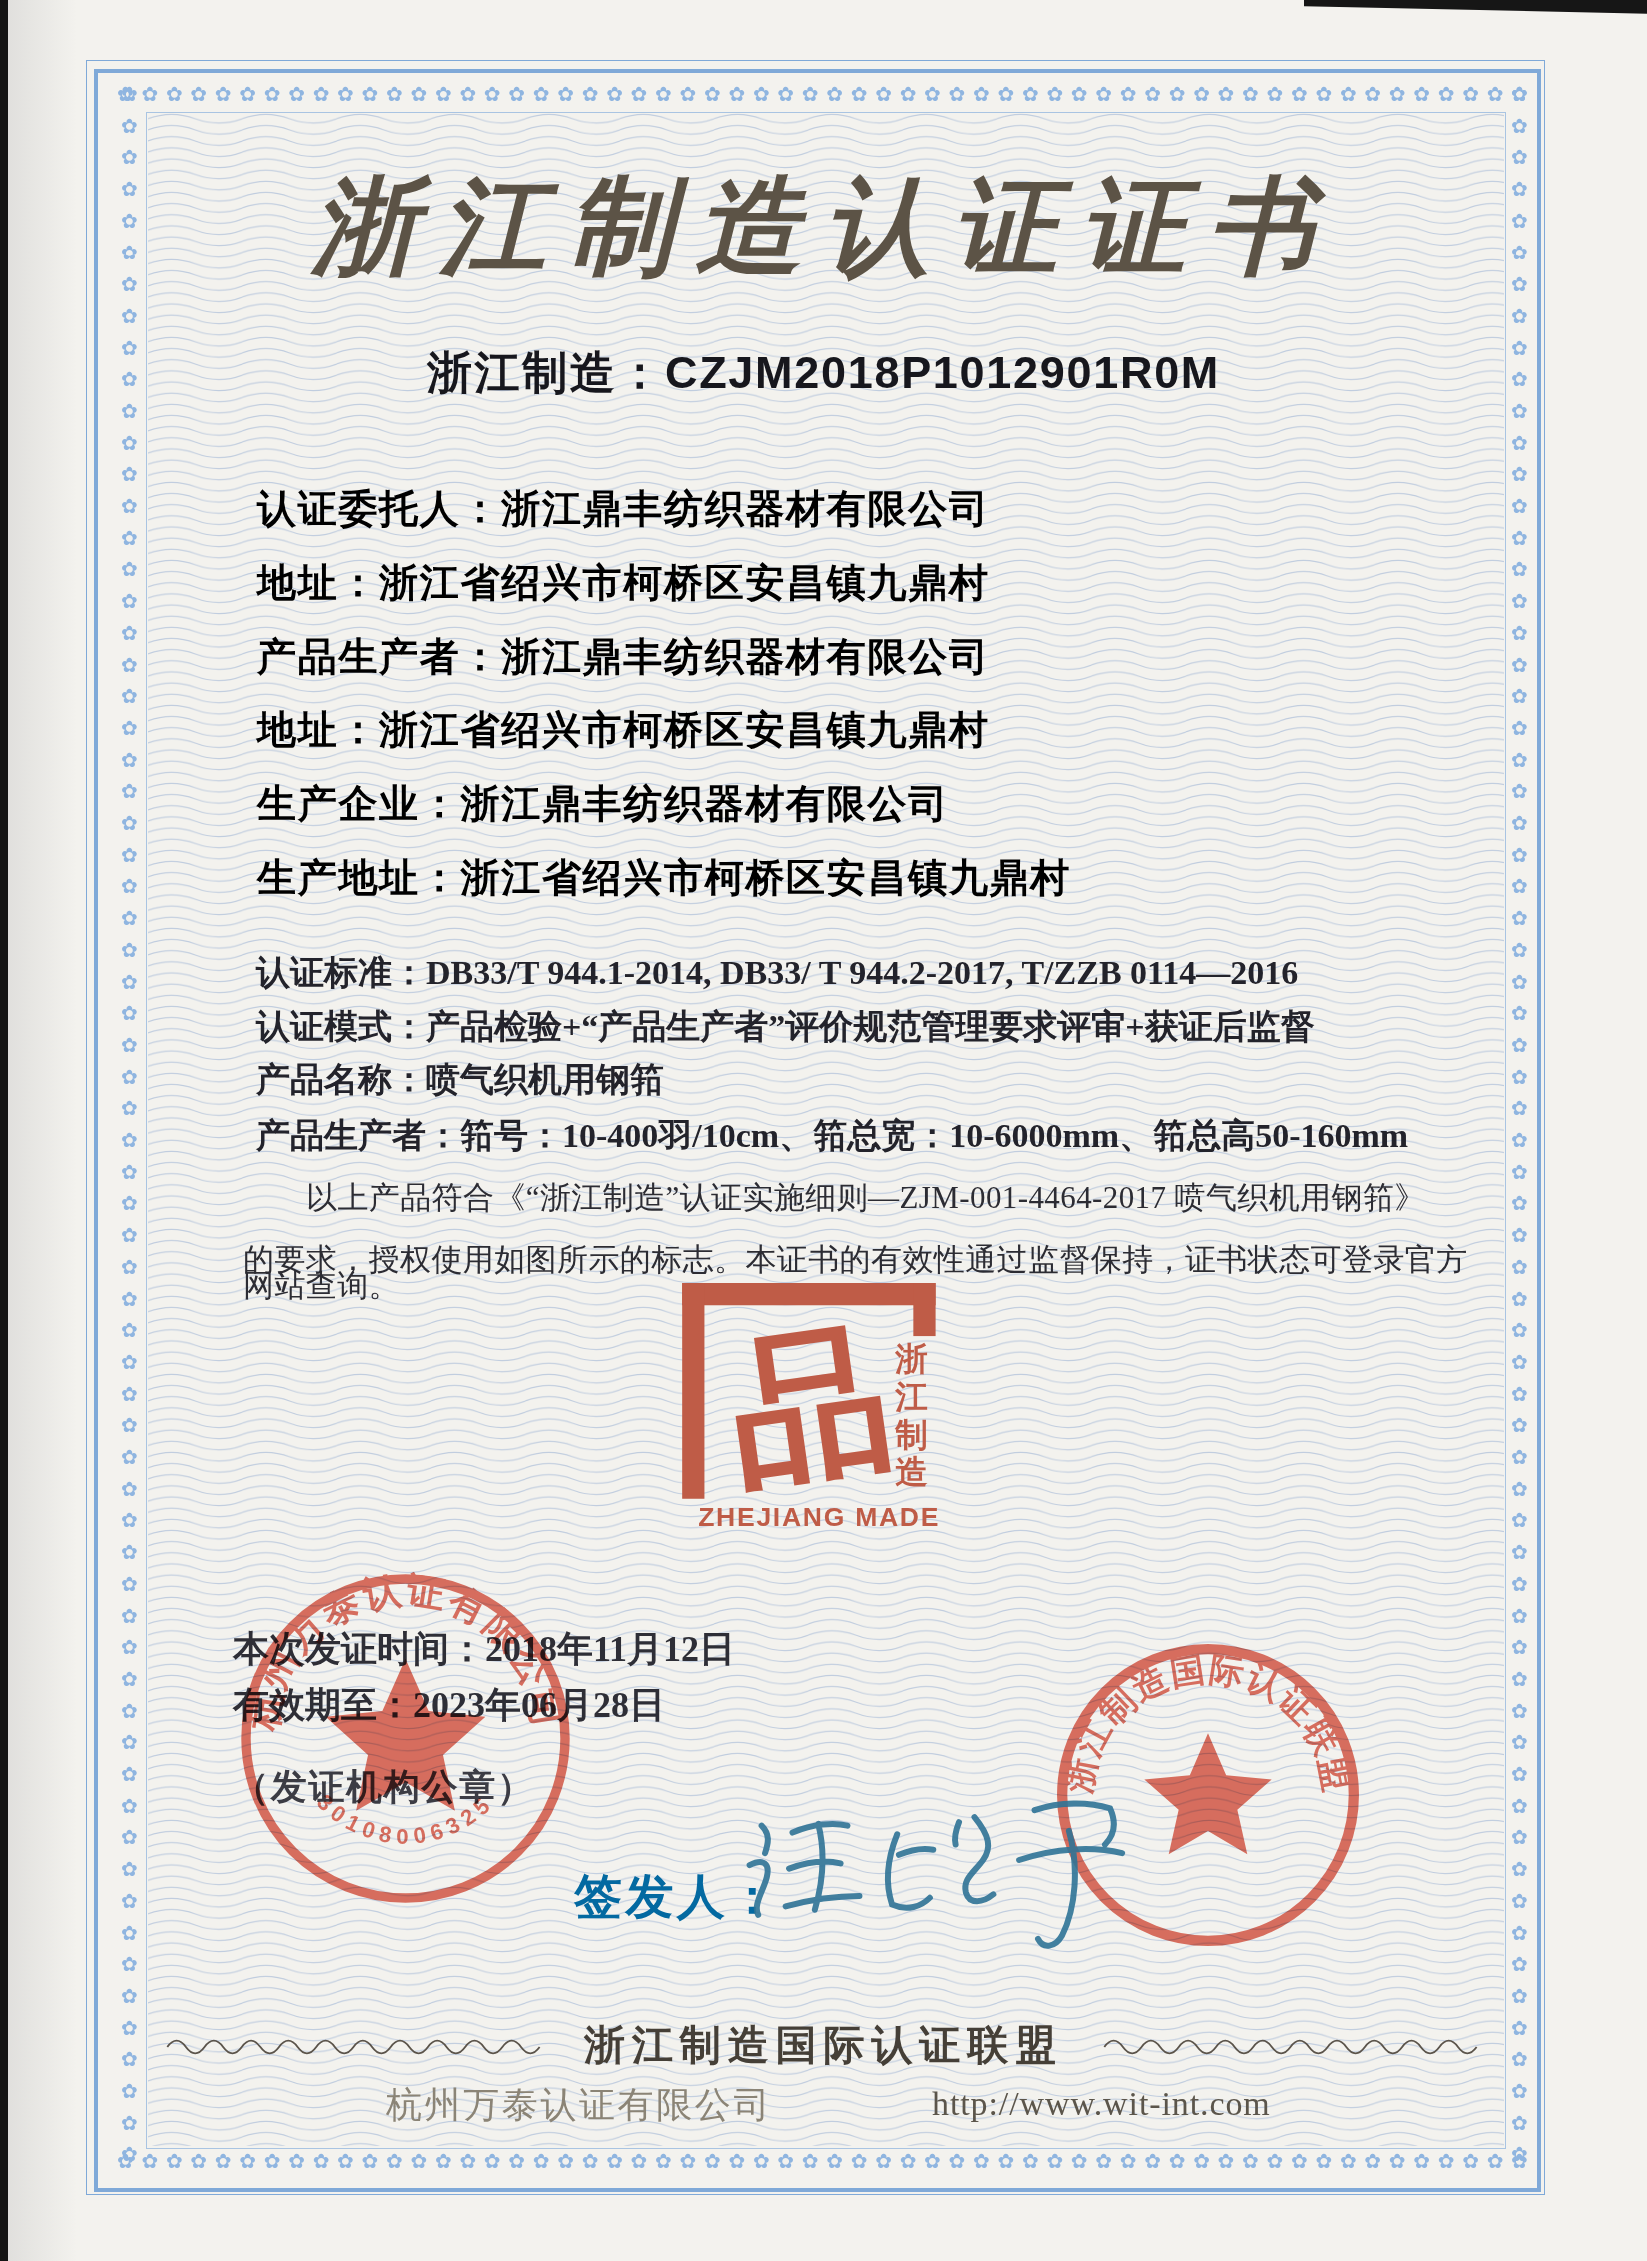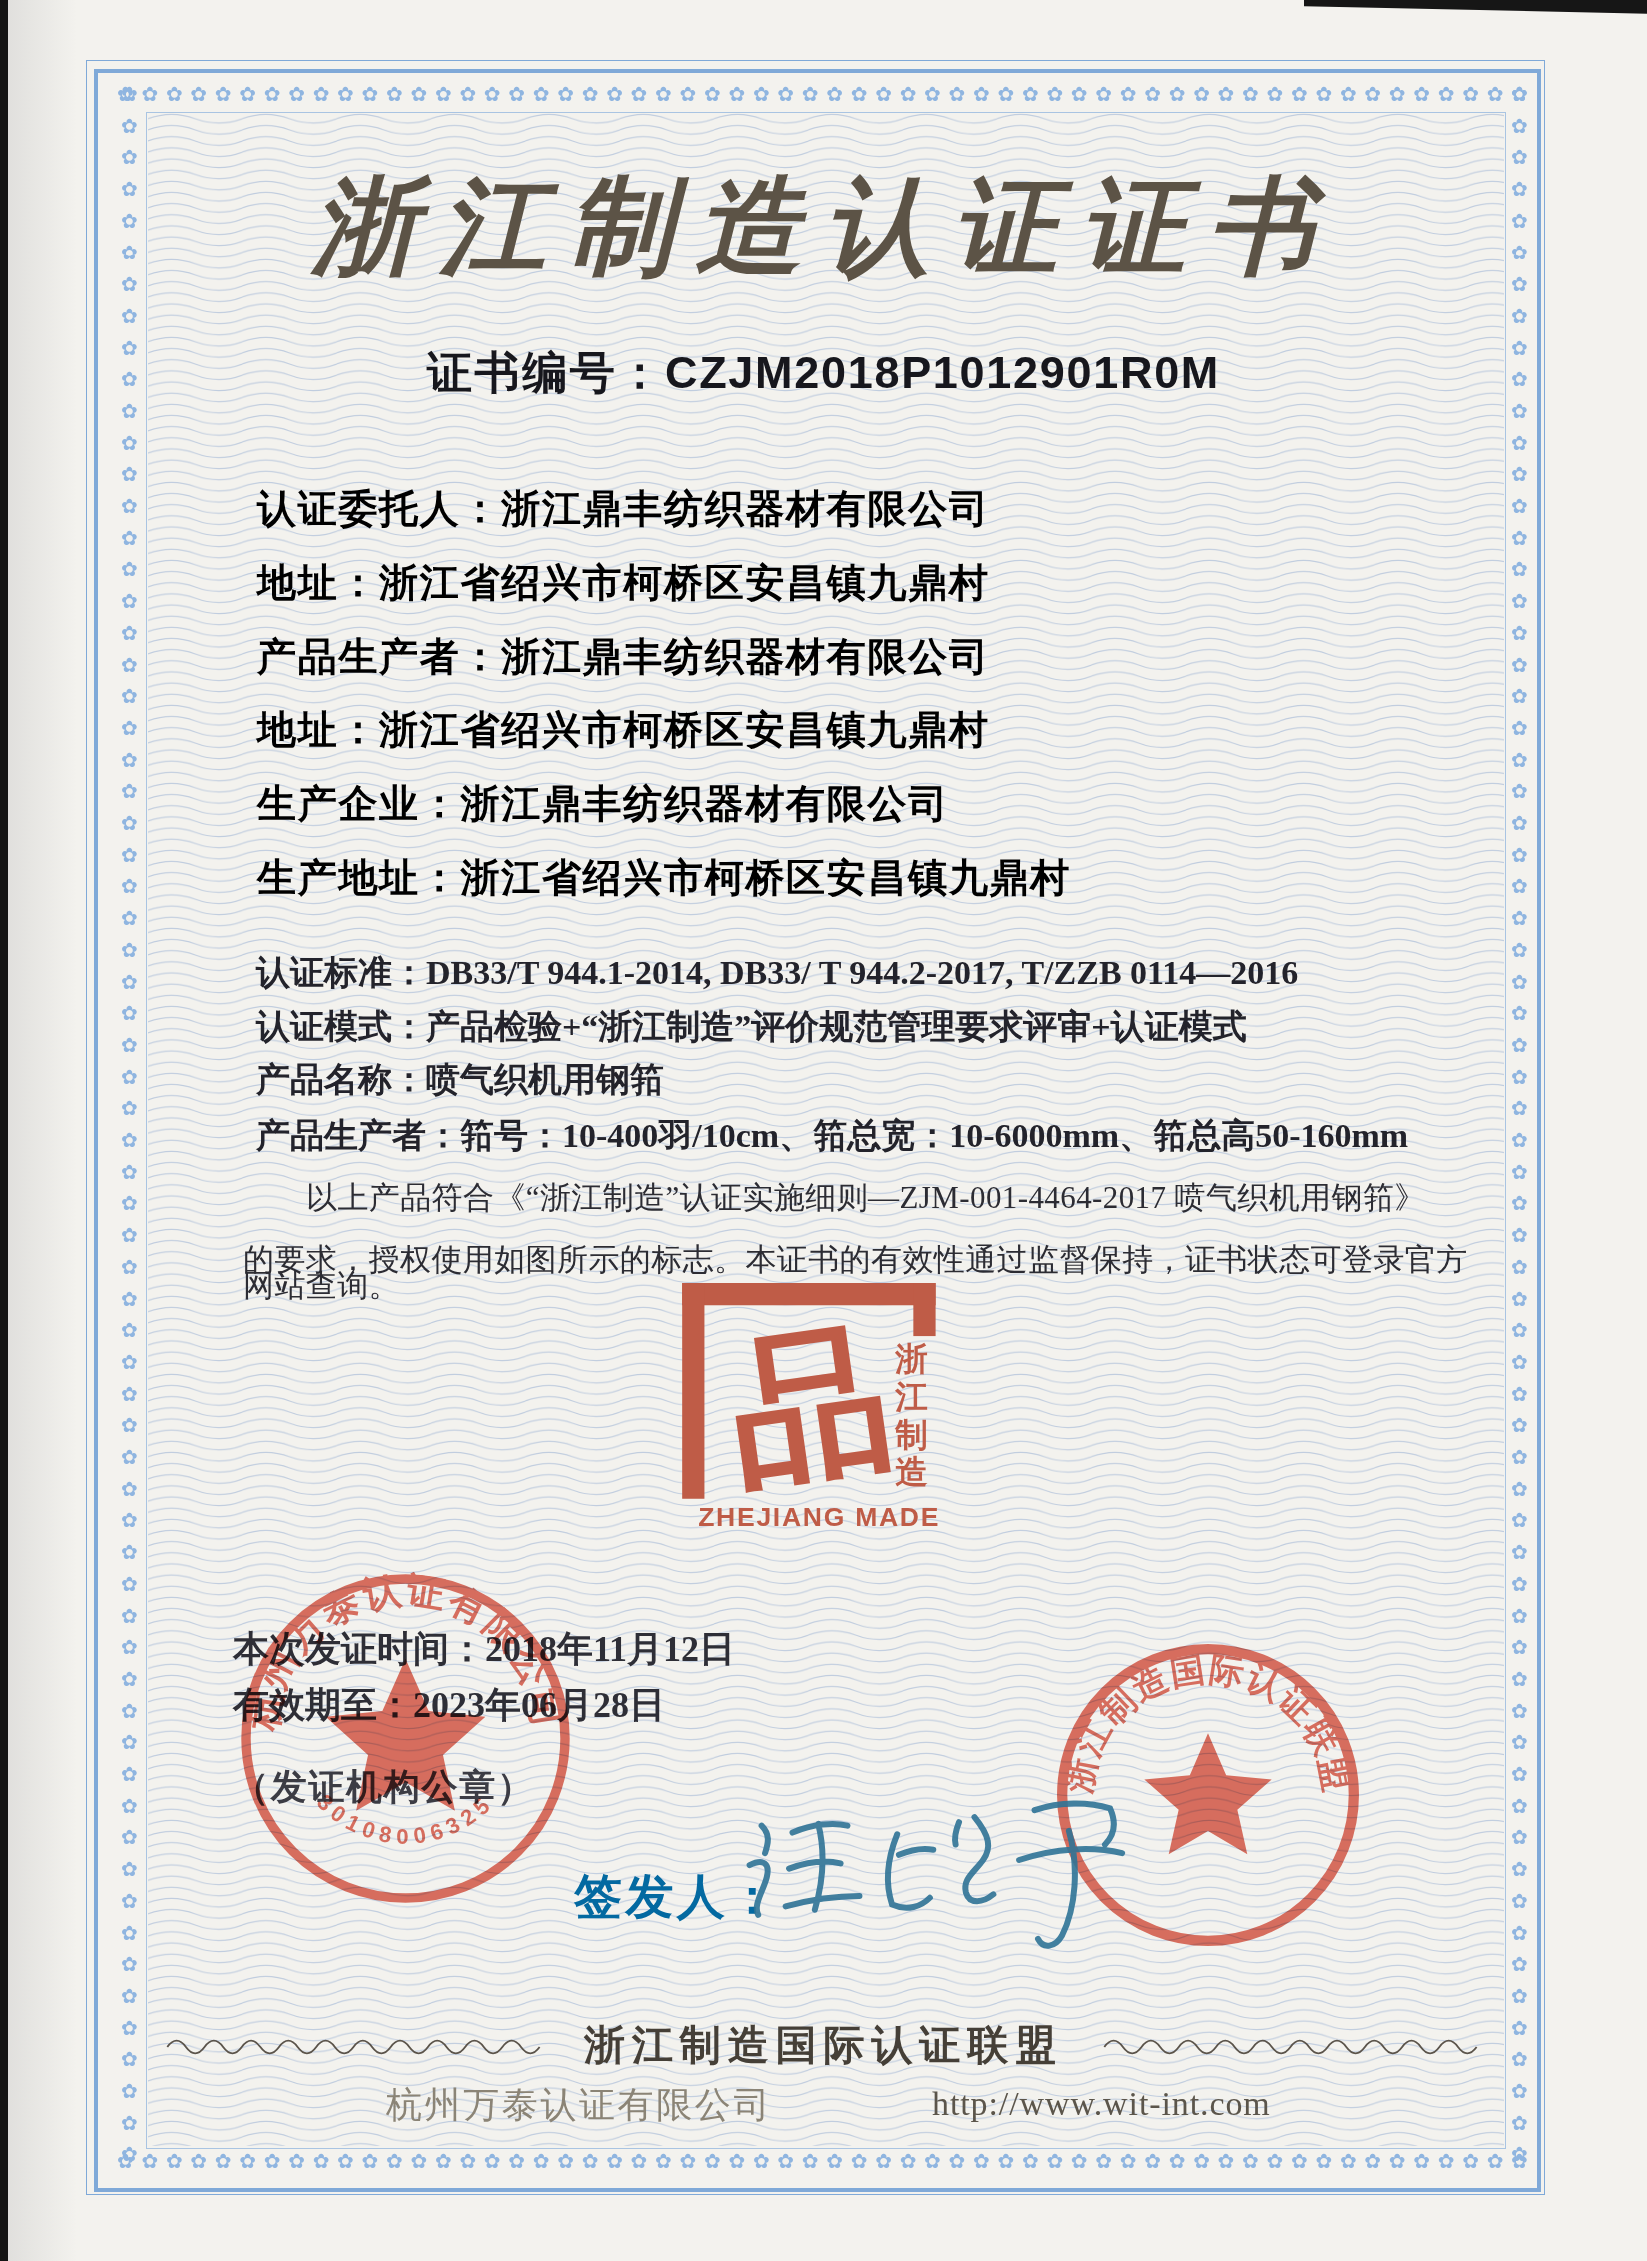--- a/index.html
+++ b/index.html
@@ -96,21 +96,21 @@
   <div class="abs frame-inner"></div>
   <div class="abs floral floral-top">✿✿✿✿✿✿✿✿✿✿✿✿✿✿✿✿✿✿✿✿✿✿✿✿✿✿✿✿✿✿✿✿✿✿✿✿✿✿✿✿✿✿✿✿✿✿✿✿✿✿✿✿✿✿✿✿✿✿✿✿✿✿✿✿✿✿✿✿✿✿✿✿✿✿✿✿✿✿✿✿✿✿✿✿✿✿✿✿✿✿✿✿✿✿✿✿✿✿✿✿✿✿✿✿✿✿✿✿✿✿✿✿✿✿✿✿✿✿✿✿</div>
   <div class="abs floral floral-bottom">✿✿✿✿✿✿✿✿✿✿✿✿✿✿✿✿✿✿✿✿✿✿✿✿✿✿✿✿✿✿✿✿✿✿✿✿✿✿✿✿✿✿✿✿✿✿✿✿✿✿✿✿✿✿✿✿✿✿✿✿✿✿✿✿✿✿✿✿✿✿✿✿✿✿✿✿✿✿✿✿✿✿✿✿✿✿✿✿✿✿✿✿✿✿✿✿✿✿✿✿✿✿✿✿✿✿✿✿✿✿✿✿✿✿✿✿✿✿✿✿</div>
   <div class="abs floral floral-left">✿✿✿✿✿✿✿✿✿✿✿✿✿✿✿✿✿✿✿✿✿✿✿✿✿✿✿✿✿✿✿✿✿✿✿✿✿✿✿✿✿✿✿✿✿✿✿✿✿✿✿✿✿✿✿✿✿✿✿✿✿✿✿✿✿✿✿✿✿✿✿✿✿✿✿✿✿✿✿✿✿✿✿✿✿✿✿✿✿✿✿✿✿✿✿✿✿✿✿✿✿✿✿✿✿✿✿✿✿✿✿✿✿✿✿✿✿✿✿✿</div>
   <div class="abs floral floral-right">✿✿✿✿✿✿✿✿✿✿✿✿✿✿✿✿✿✿✿✿✿✿✿✿✿✿✿✿✿✿✿✿✿✿✿✿✿✿✿✿✿✿✿✿✿✿✿✿✿✿✿✿✿✿✿✿✿✿✿✿✿✿✿✿✿✿✿✿✿✿✿✿✿✿✿✿✿✿✿✿✿✿✿✿✿✿✿✿✿✿✿✿✿✿✿✿✿✿✿✿✿✿✿✿✿✿✿✿✿✿✿✿✿✿✿✿✿✿✿✿</div>
   <div class="abs frame-thin"></div>
 
   <div class="abs doc-title">浙江制造认证证书</div>
 
   <div class="abs cert-line">
-    <span class="cert-label">证书编号：</span><span class="cert-value">CZJM2018P1012901R0M</span>
+    <span class="cert-label">浙江制造：</span><span class="cert-value">CZJM2018P1012901R0M</span>
   </div>
 
   <div class="abs field-row" style="top:482px">
     <span>认证委托人：</span><span>浙江鼎丰纺织器材有限公司</span>
   </div>
   <div class="abs field-row" style="top:556px">
     <span>地址：</span><span>浙江省绍兴市柯桥区安昌镇九鼎村</span>
   </div>
   <div class="abs field-row" style="top:630px">
     <span>产品生产者：</span><span>浙江鼎丰纺织器材有限公司</span>
@@ -122,21 +122,21 @@
     <span>生产地址：</span><span>浙江省绍兴市柯桥区安昌镇九鼎村</span>
   </div>
   <div class="abs field-row" style="top:777px">
     <span>生产企业：</span><span>浙江鼎丰纺织器材有限公司</span>
   </div>
 
   <div class="abs spec-row" style="top:950px">
     <span>认证标准：</span><span>DB33/T 944.1-2014, DB33/ T 944.2-2017, T/ZZB 0114—2016</span>
   </div>
   <div class="abs spec-row" style="top:1004px">
-    <span>认证模式：</span><span>产品检验+“浙江制造”评价规范管理要求评审+认证模式</span>
+    <span>认证模式：</span><span>产品检验+“产品生产者”评价规范管理要求评审+获证后监督</span>
   </div>
   <div class="abs spec-row" style="top:1057px">
     <span>产品名称：</span><span>喷气织机用钢筘</span>
   </div>
   <div class="abs spec-row" style="top:1113px">
     <span>产品生产者：</span><span>筘号：10-400羽/10cm、筘总宽：10-6000mm、筘总高50-160mm</span>
   </div>
 
   <div class="abs stmt stmt-indent" style="top:1177px">以上产品符合《“浙江制造”认证实施细则—ZJM-001-4464-2017 喷气织机用钢筘》</div>
   <div class="abs stmt" style="top:1239px">的要求，授权使用如图所示的标志。本证书的有效性通过监督保持，证书状态可登录官方</div>

